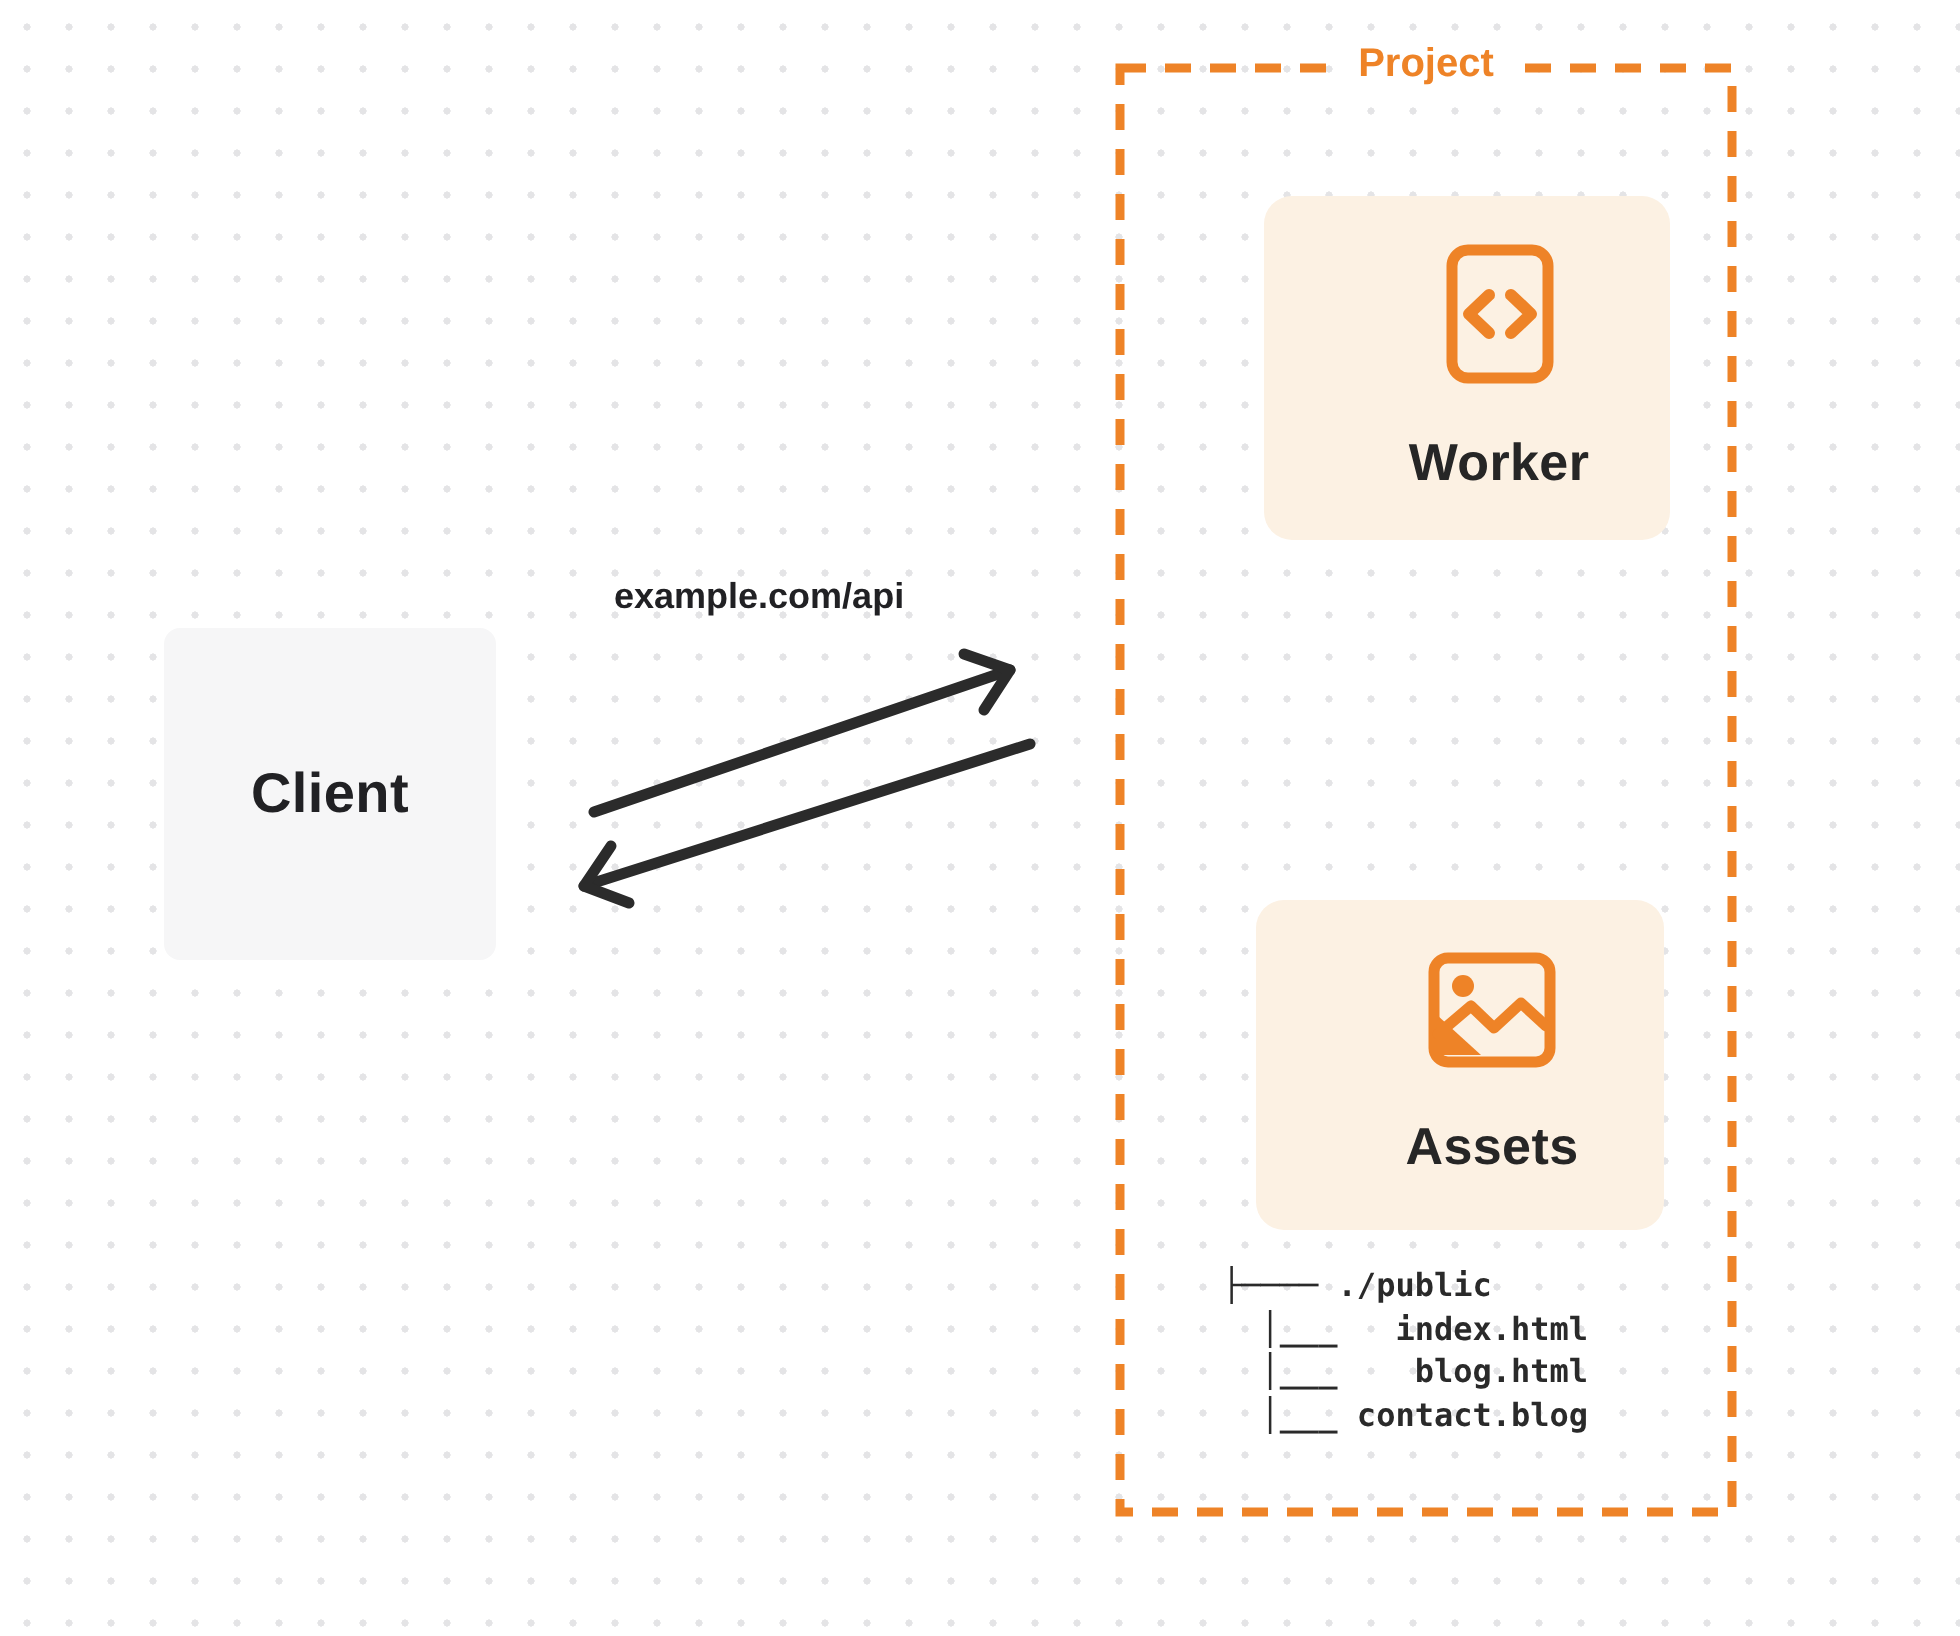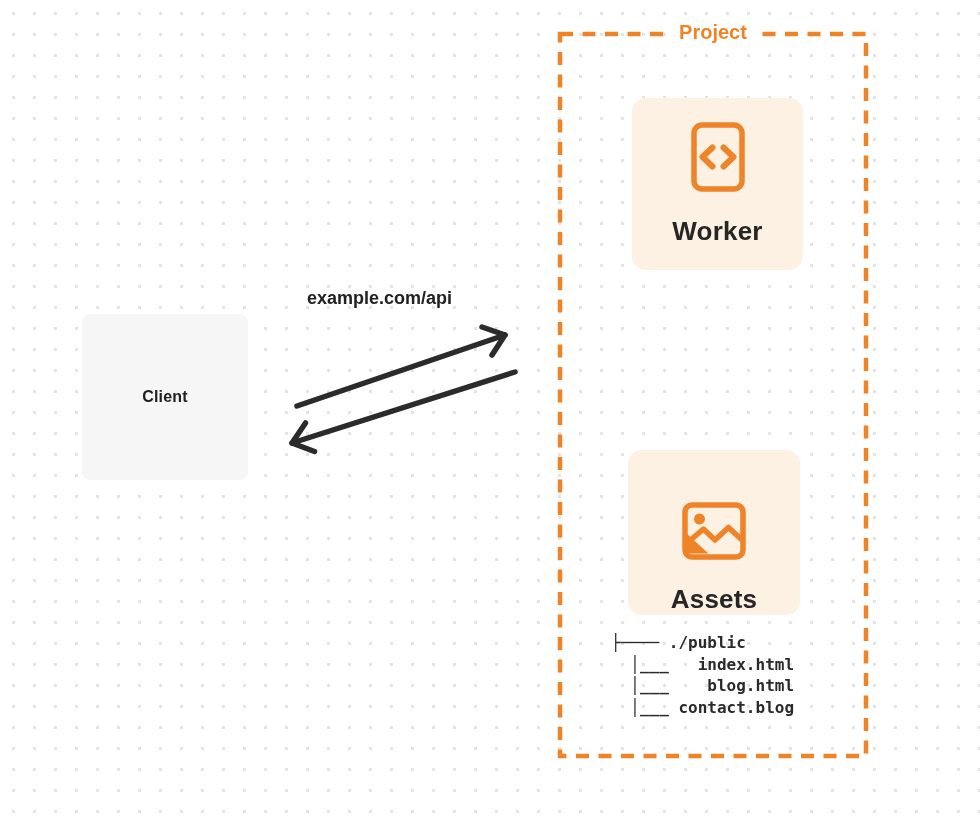--- a/index.html
+++ b/index.html
@@ -28,21 +28,21 @@
     position: absolute;
     left: 82px; top: 314px;
     width: 166px; height: 166px;
     background: #F6F6F7;
     border-radius: 8px;
     display: flex;
     align-items: center;
     justify-content: center;
   }
   .client-box .node-label {
-    font-size: 16px;
+    font-size: 28px;
     font-weight: 700;
     color: #212124;
     letter-spacing: 0.2px;
   }
   .request-label {
     position: absolute;
     left: 307px; top: 288px;
     font-size: 18px;
     font-weight: 700;
     color: #212124;
@@ -60,28 +60,29 @@
     white-space: nowrap;
   }
   .card {
     position: absolute;
     background: #FCF1E3;
     border-radius: 14px;
     display: flex;
     flex-direction: column;
     align-items: center;
     justify-content: center;
+    padding-left: 32px;
   }
   .card.worker {
     left: 632px; top: 98px;
     width: 171px; height: 172px;
   }
   .card.assets {
     left: 628px; top: 450px;
-    width: 172px; height: 165px; justify-content: flex-end;
+    width: 172px; height: 165px;
   }
   .card .card-label {
     font-size: 26px;
     font-weight: 700;
     color: #262626;
     margin-top: 24px;
     letter-spacing: 0.2px;
   }
   .file-tree {
     position: absolute;

